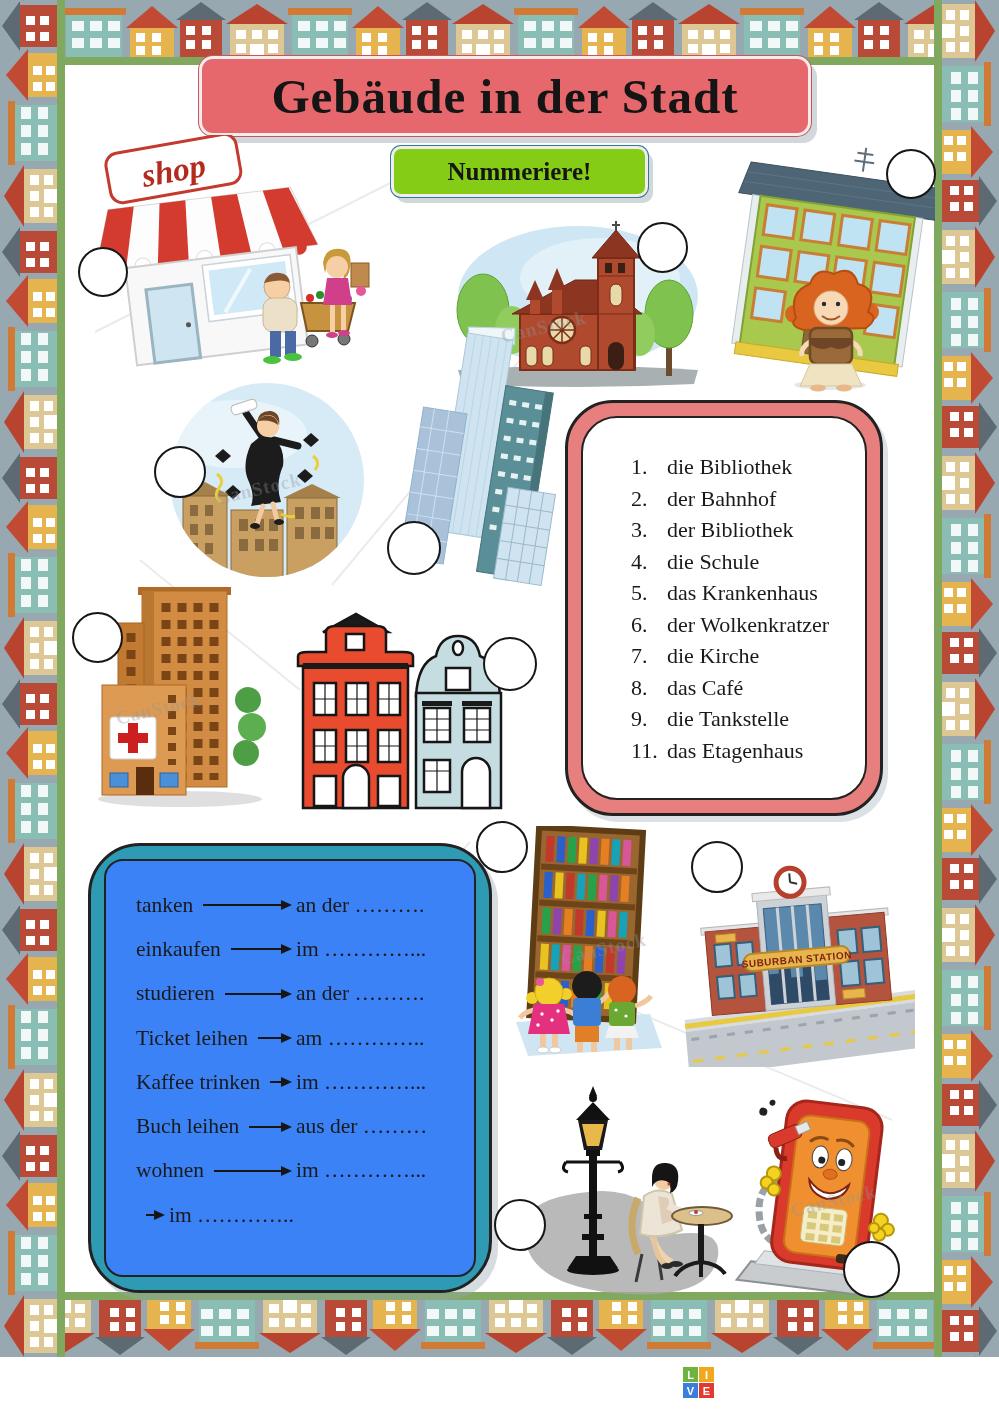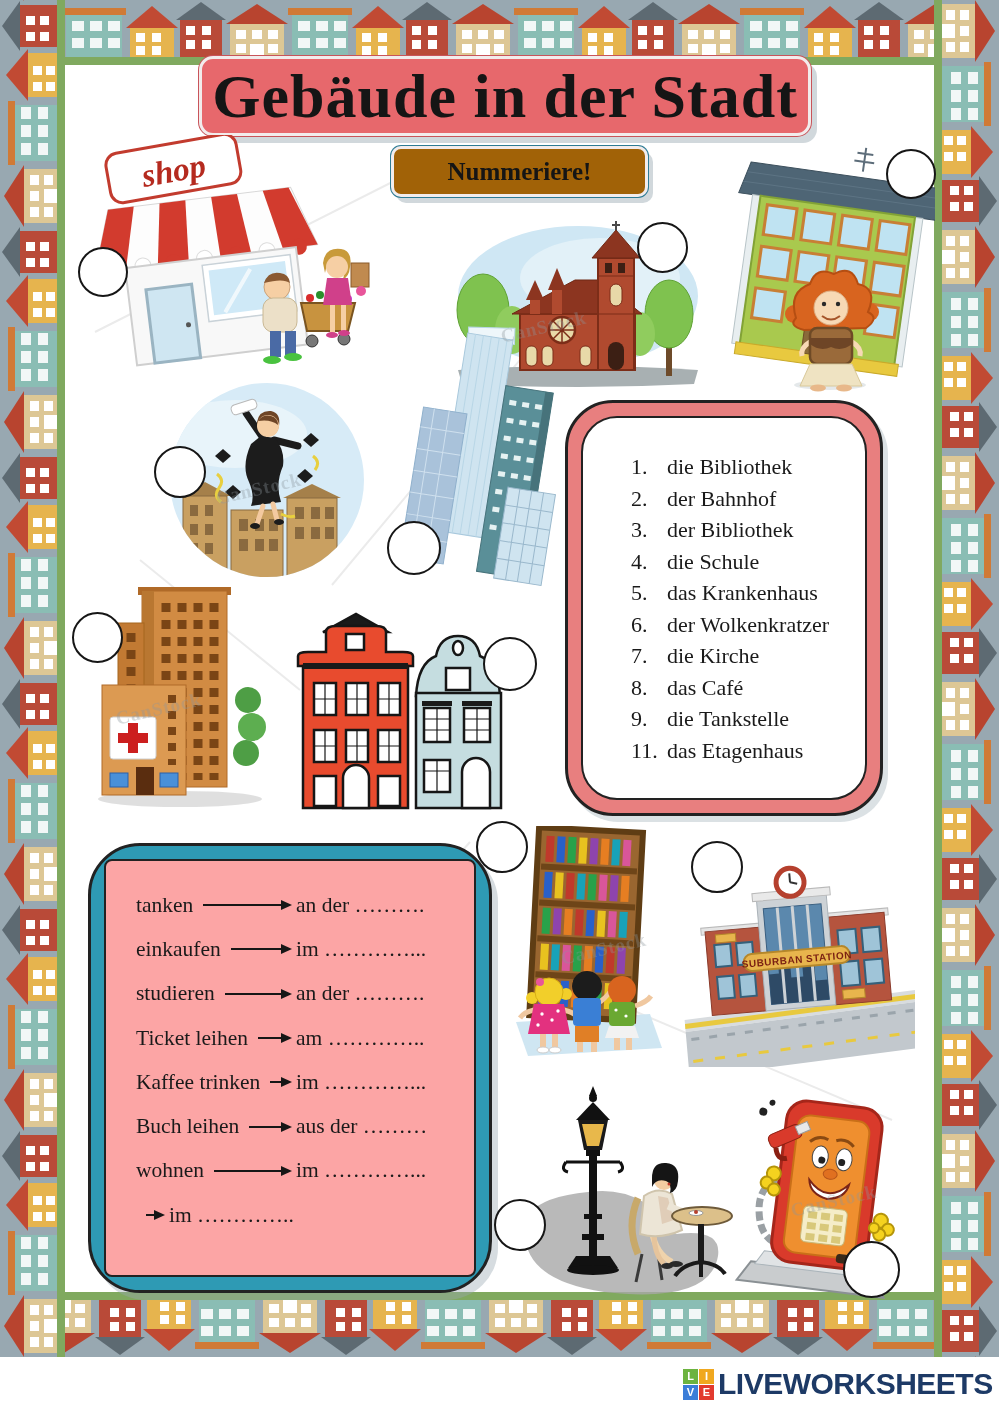--- a/index.html
+++ b/index.html
@@ -3,34 +3,34 @@
 <meta charset="utf-8">
 <style>
   *{margin:0;padding:0;box-sizing:border-box}
   html,body{width:999px;height:1413px}
   body{position:relative;background:#fff;font-family:"Liberation Serif",serif;overflow:hidden}
   .abs{position:absolute}
   svg{display:block}
   .banner{position:absolute;display:flex;align-items:center;justify-content:center;
     border:3px solid #f2ecec;box-shadow:0 0 0 1px #c9545a, 6px 7px 0 rgba(152,168,177,.45);
     border-radius:14px;color:#151515;font-weight:700;text-align:center}
-  .title-banner{left:199px;top:56px;width:612px;height:80px;background:#e7686c;font-size:62px;letter-spacing:1px}
-  .instruction-banner{left:391px;top:146px;width:257px;height:51px;background:#a16207;font-size:25px;
+  .title-banner{left:199px;top:56px;width:612px;height:80px;background:#e7686c;font-size:49px;letter-spacing:1px}
+  .instruction-banner{left:391px;top:146px;width:257px;height:51px;background:#84cc16;font-size:25px;
     box-shadow:0 0 0 1px #2d7b94, 5px 6px 0 rgba(152,168,177,.45);border-radius:10px}
   
   .list-box{position:absolute;left:565px;top:400px;width:318px;height:416px;background:#e87f7f;
     border:3px solid #222;border-radius:48px;padding:13px;box-shadow:5px 6px 0 rgba(152,168,177,.35)}
   .list-inner{width:100%;height:100%;background:#fff;border:2.5px solid #222;border-radius:36px;
     padding:36px 10px 0 48px}
   .wl-row{display:flex;height:31.5px;font-size:22px;color:#1a1a1a}
   .wl-num{width:36px;flex:none}
   
   .match-box{position:absolute;left:88px;top:843px;width:404px;height:450px;background:#2e9ab4;
     border:3px solid #222;border-radius:52px;padding:13px;box-shadow:6px 7px 0 rgba(152,168,177,.4)}
-  .match-inner{width:100%;height:100%;background:#fca5a5;border:2.5px solid #222;border-radius:8px;
+  .match-inner{width:100%;height:100%;background:#3b82f6;border:2.5px solid #222;border-radius:19px;
     padding:22px 20px 0 30px}
   .m-row{display:grid;grid-template-columns:auto 1fr 158px;align-items:center;height:44.3px;font-size:21.5px;color:#1a1a1a}
   .m-arrow{display:flex;align-items:center;margin:0 4px 0 10px}
   .m-line{flex:1;height:2px;background:#161616;min-width:8px}
   .m-head{width:0;height:0;border-left:11px solid #161616;border-top:5px solid transparent;border-bottom:5px solid transparent}
   
   .circle{position:absolute;background:#fff;border:2px solid #161616;border-radius:50%}
   
   .wm{position:absolute;font:700 19px "Liberation Serif",serif;color:#8d969c;opacity:.35;
     transform:rotate(-13deg);letter-spacing:1px;pointer-events:none}
@@ -718,14 +718,13 @@
 <div class="circle" style="left:494px;top:1199px;width:52px;height:52px"></div>
 <div class="circle" style="left:843px;top:1241px;width:57px;height:57px"></div>
 
 <div class="logo">
   <div class="logo-grid">
     <span class="logo-sq sq0">L</span>
     <span class="logo-sq sq1">I</span>
     <span class="logo-sq sq2">V</span>
     <span class="logo-sq sq3">E</span>
   </div>
-  <span class="logo-text">LIVEWORKSHEETS</span>
 </div>
 
 </body></html>

